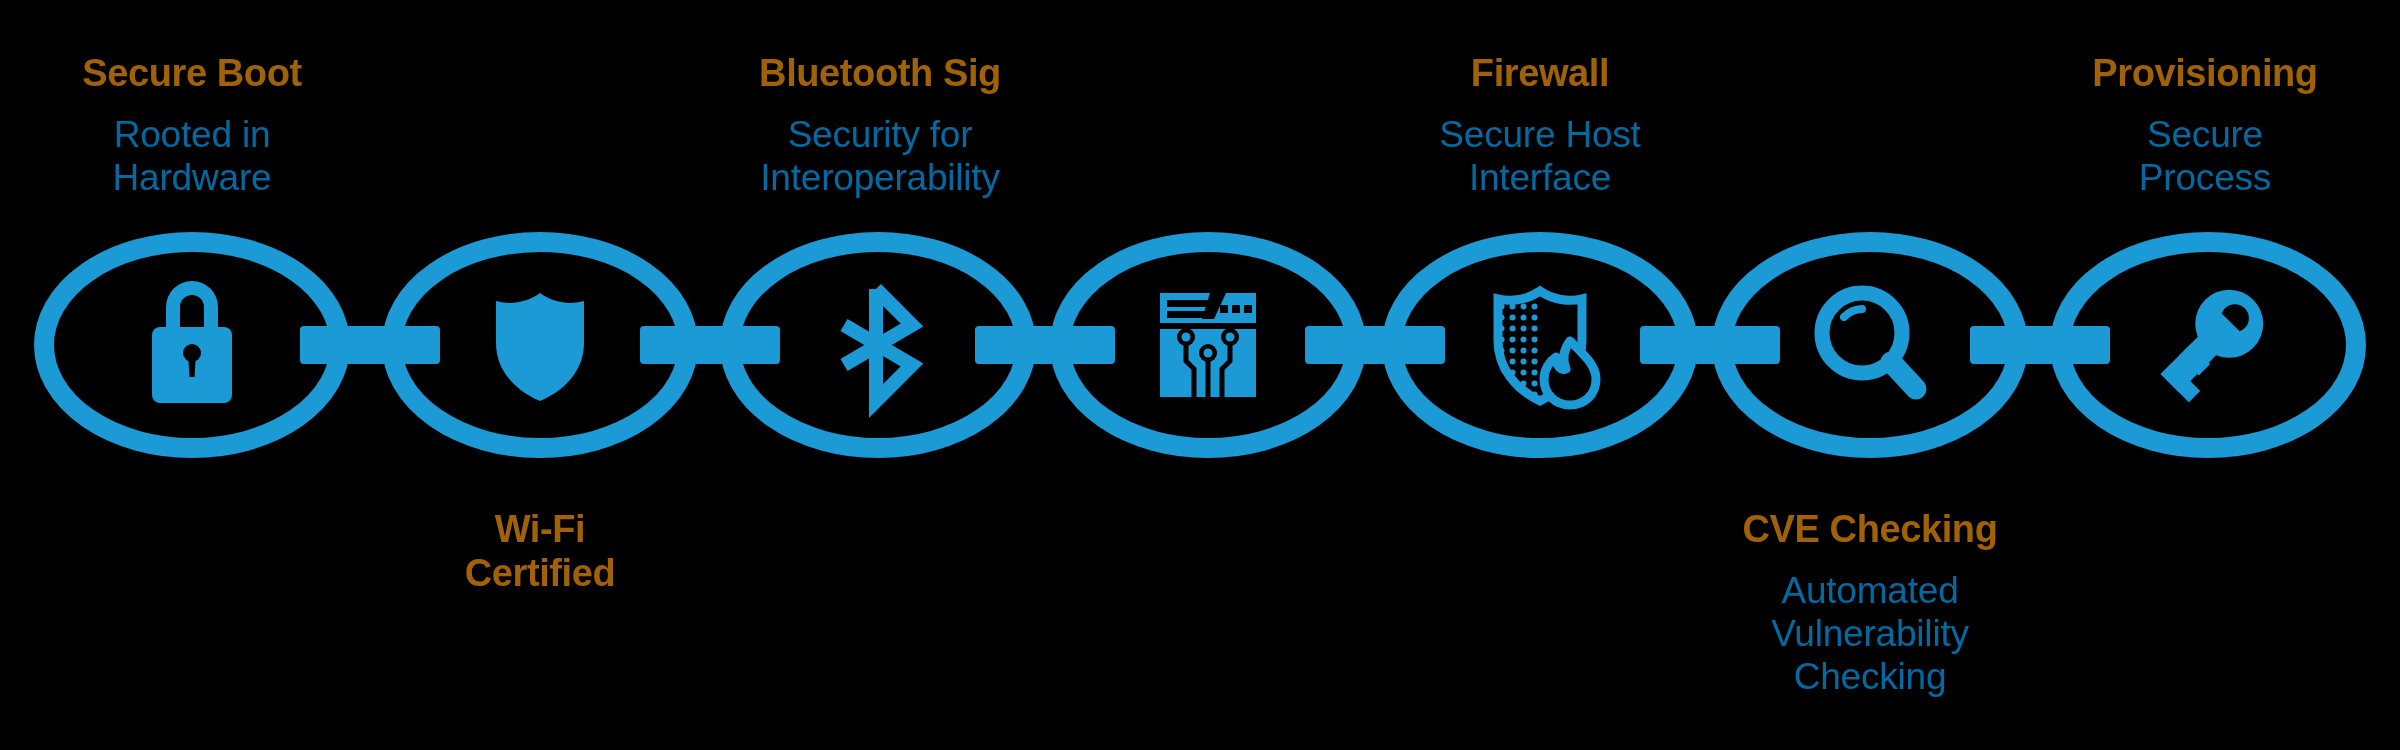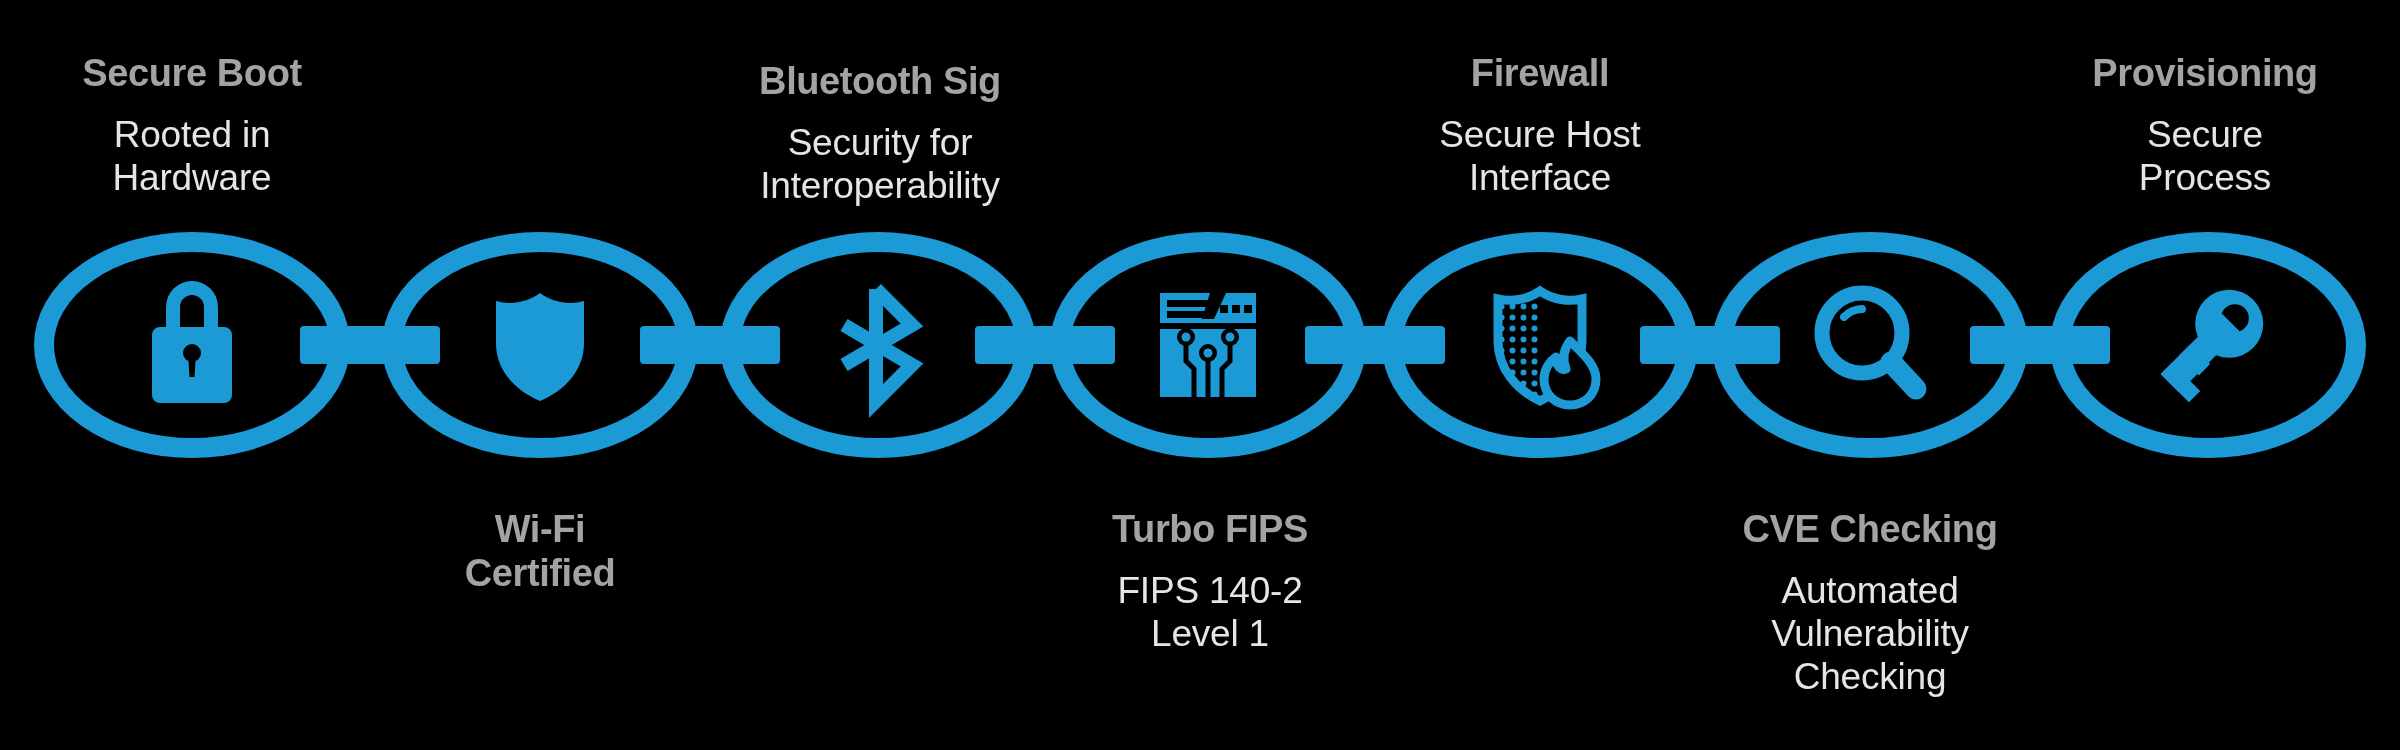--- a/index.html
+++ b/index.html
@@ -34,29 +34,29 @@
 
   
   .label-block {
     position: absolute;
     text-align: center;
     line-height: 1.16;
     white-space: pre-line;
   }
   .label-title {
     display: block;
-    color: #a3a3a3;
+    color: #a16207;
     font-weight: bold;
     font-size: 38px;
     letter-spacing: -0.4px;
     margin-bottom: 1px;
   }
   .label-sub {
     display: block;
-    color: #e5e5e5;
+    color: #0369a1;
     font-weight: normal;
     font-size: 37px;
     letter-spacing: -0.2px;
   }
   .label-top   { }
   .label-bottom{ }
 </style>
 </head>
 <body>
 
@@ -176,21 +176,21 @@
     </g>
 
   </svg>
 
   <div class="label-block label-top" style="left:22px; top:32px; width:340px;">
     <span class="label-title">Secure Boot</span>
     <span class="label-sub">Rooted in
 Hardware</span>
   </div>
 
-  <div class="label-block label-top" style="left:705px; top:40px; width:350px;">
+  <div class="label-block label-top" style="left:705px; top:32px; width:350px;">
     <span class="label-title">Bluetooth Sig</span>
     <span class="label-sub">Security for
 Interoperability</span>
   </div>
 
   <div class="label-block label-top" style="left:2035px; top:32px; width:340px;">
     <span class="label-title">Provisioning</span>
     <span class="label-sub">Secure
 Process</span>
   </div>
@@ -199,25 +199,20 @@
     <span class="label-title">Firewall</span>
     <span class="label-sub">Secure Host
 Interface</span>
   </div>
 
   <div class="label-block label-bottom" style="left:370px; top:488px; width:340px;">
     <span class="label-title">Wi-Fi
 Certified</span>
   </div>
 
-  <div class="label-block label-bottom" style="left:1040px; top:488px; width:340px;">
-    <span class="label-title">Turbo FIPS</span>
-    <span class="label-sub">FIPS 140-2
-Level 1</span>
-  </div>
 
   <div class="label-block label-bottom" style="left:1700px; top:488px; width:340px;text-align:center;">
     <span class="label-title">CVE Checking</span>
     <span class="label-sub">Automated
 Vulnerability
 Checking</span>
   </div>
 
 </div>
 

